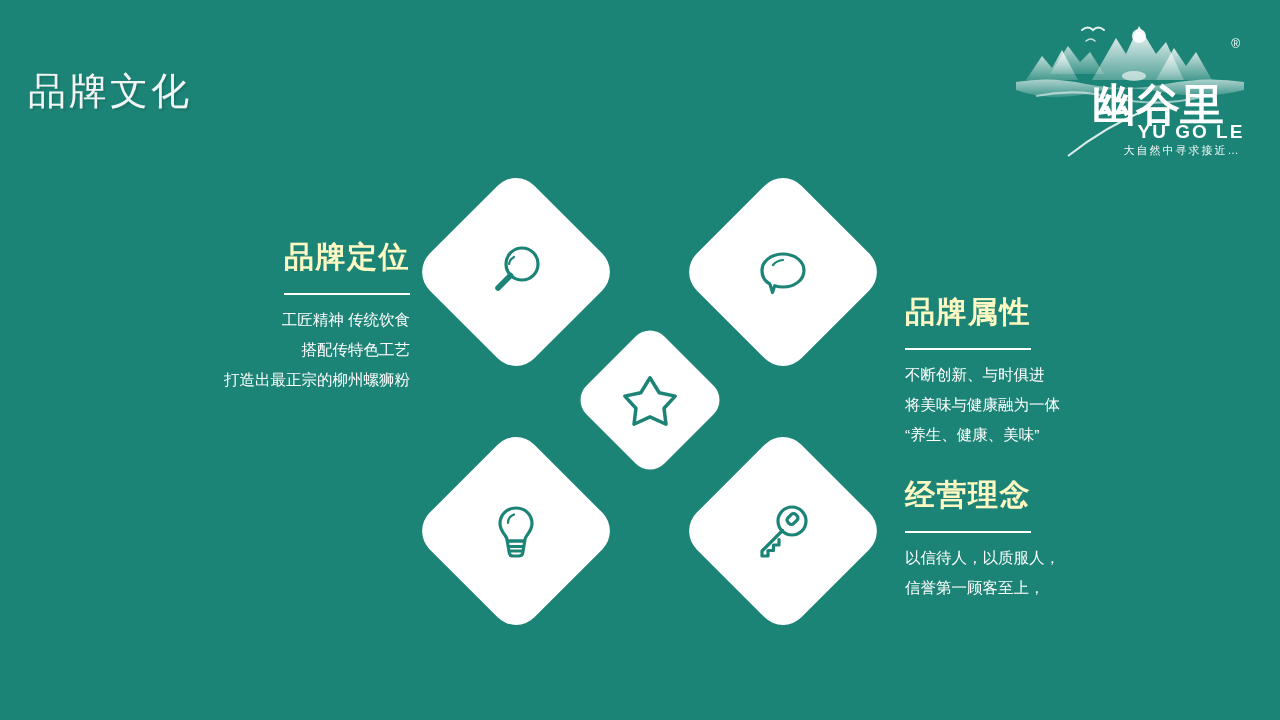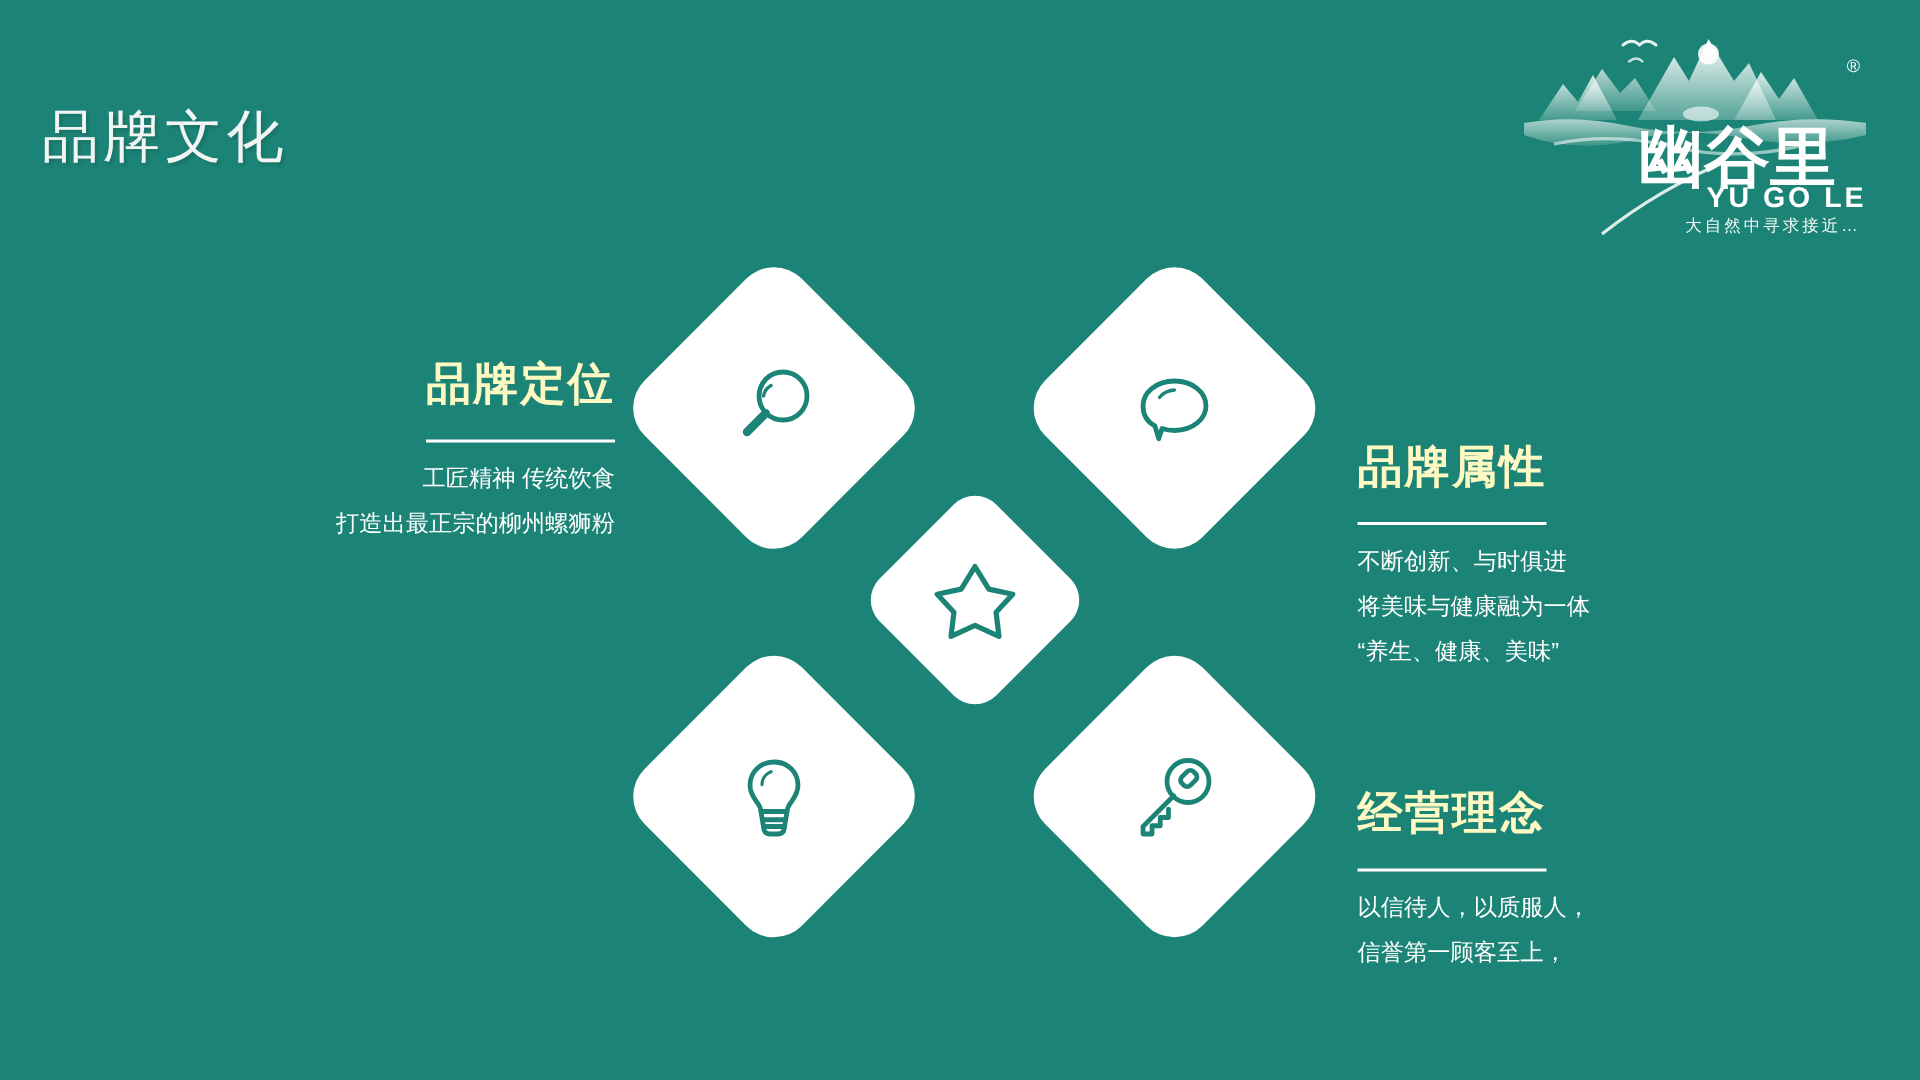--- a/index.html
+++ b/index.html
@@ -96,21 +96,21 @@
     color: #ffffff;
     line-height: 1.95;
     white-space: nowrap;
   }
   .block.right { text-align: left; left: 905px; }
   .block.left  { text-align: right; }
 
   .b-brand-position { left: 0px; top: 240px; width: 410px; }
   .b-brand-attr     { top: 250px; margin-top: 45px; }
   .b-target-group   { left: 0px; top: 470px; width: 400px; }
-  .b-philosophy     { top: 478px; margin-top: 48px; }
+  .b-philosophy     { top: 478px; }
 
   
   .block.left .head-wrap { display: block; text-align: right; }
   .block.right .head-wrap { display: block; text-align: left; }
 </style>
 </head>
 <body>
 
 <div class="slide">
 
@@ -205,20 +205,21 @@
         <path d="M31.5 31.5 L11 52 L11 57 L17 57 L17 51.5 L22.5 51.5 L22.5 46 L28 46 L28 40.5"></path>
       </svg>
     </span>
   </div>
 
   <div class="block left b-brand-position">
     <div class="head-wrap">
       <h2>品牌定位</h2>
     </div>
     <p>工匠精神 传统饮食</p>
+    <p>搭配传特色工艺</p>
     <p>打造出最正宗的柳州螺狮粉</p>
   </div>
 
   <div class="block right b-brand-attr">
     <div class="head-wrap">
       <h2>品牌属性</h2>
     </div>
     <p>不断创新、与时俱进</p>
     <p>将美味与健康融为一体</p>
     <p>“养生、健康、美味”</p>

